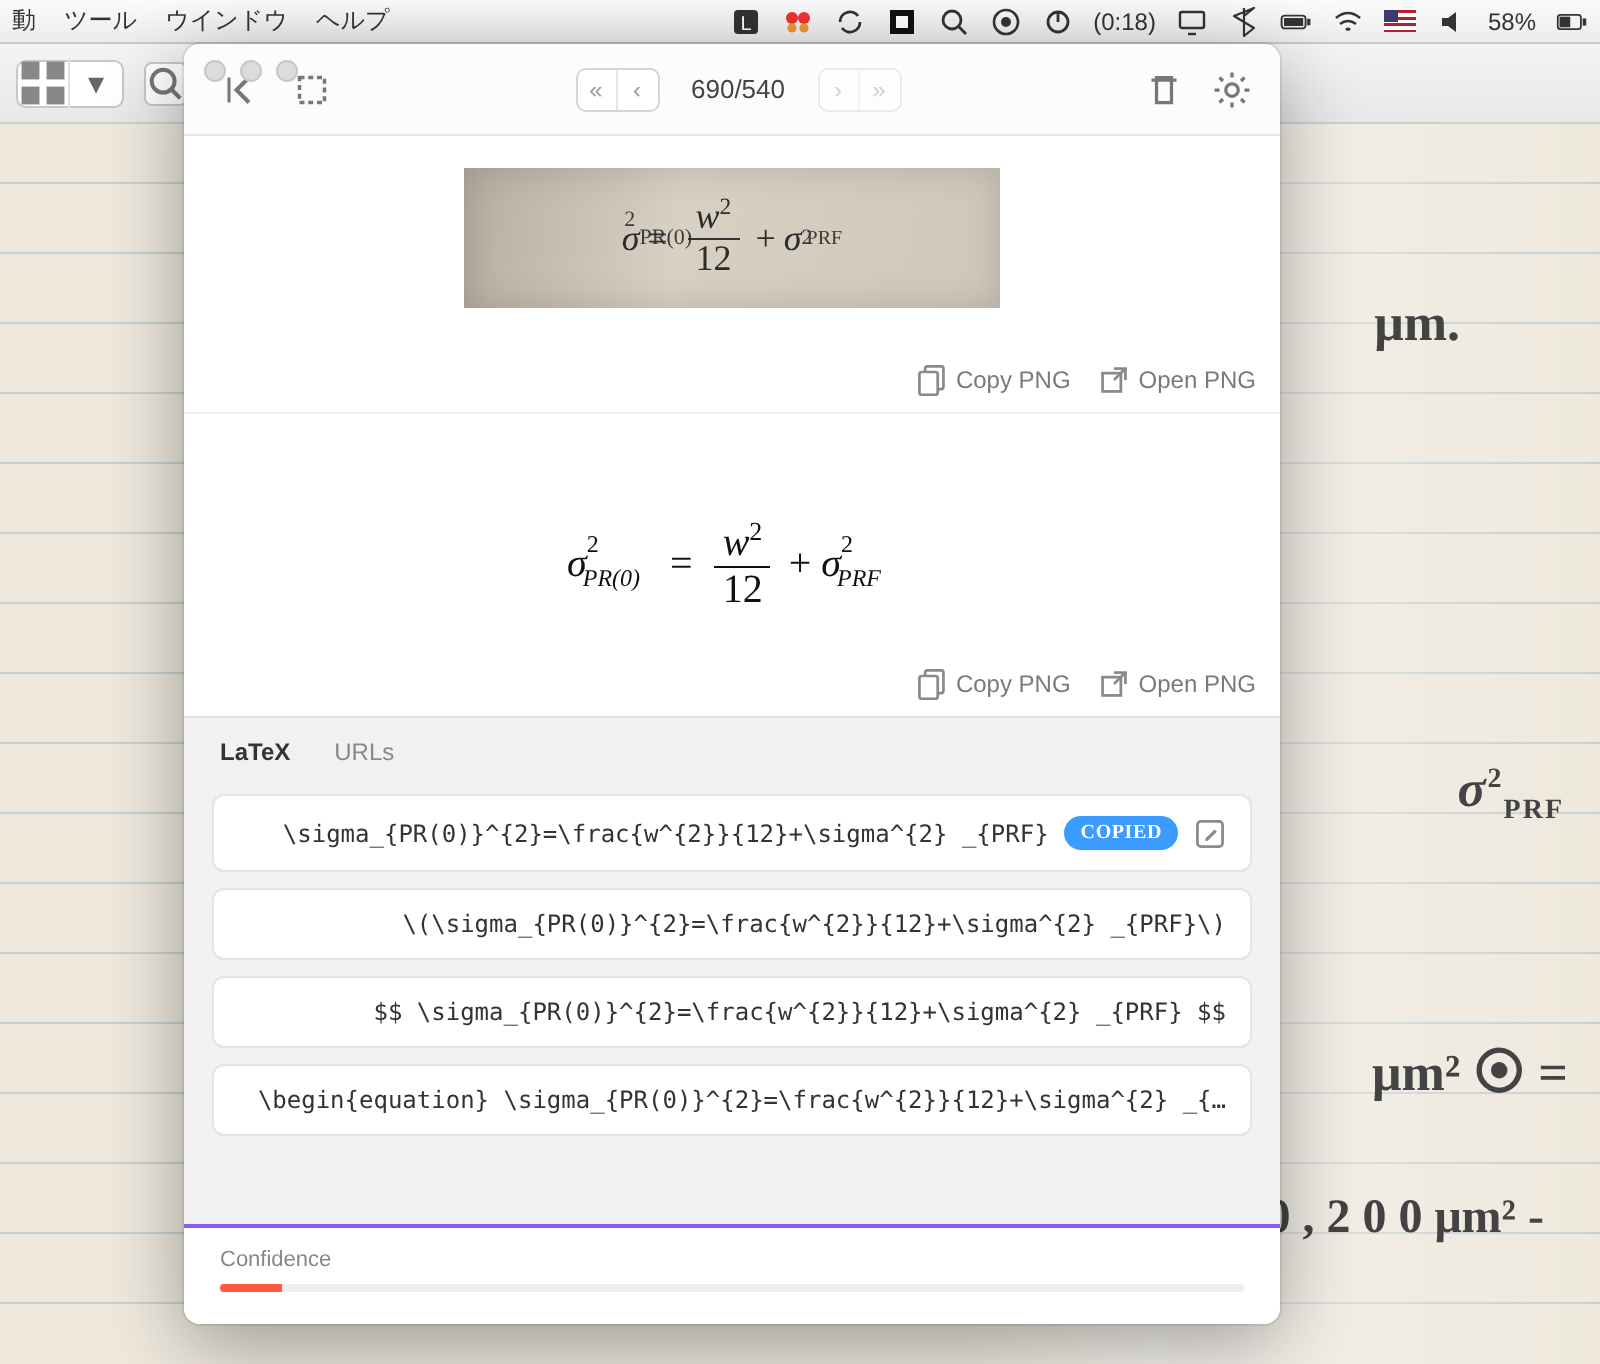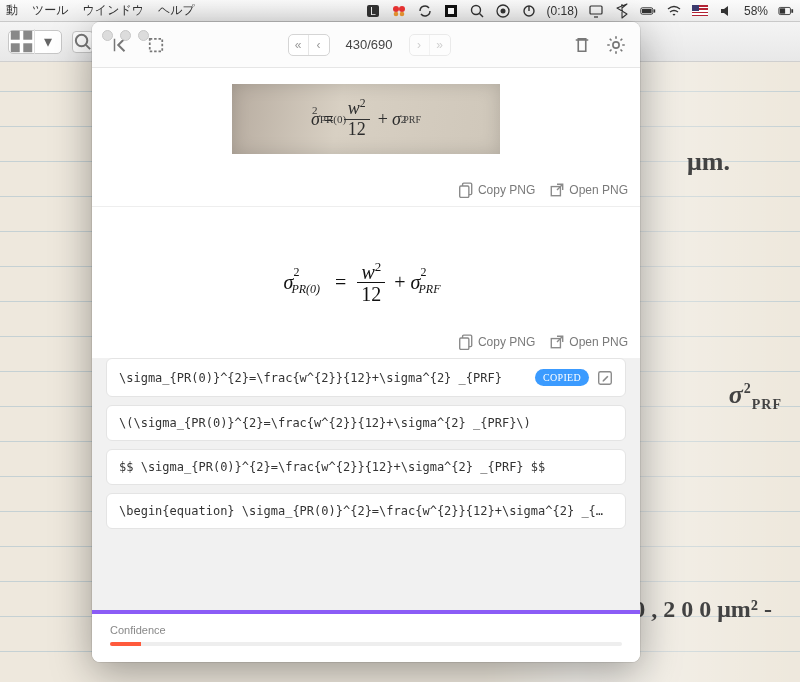--- a/index.html
+++ b/index.html
@@ -78,54 +78,54 @@
     background: linear-gradient(100deg,#b7aca0,#d8d0c3 40%,#cfc7ba);
     display:flex; align-items:center; justify-content:center;
     font-family: Georgia, serif; color:#3b3b3b; font-size:18px;
     box-shadow: inset 0 0 18px rgba(0,0,0,0.15);
   }
   .snippet-img span{ color:#2c2c2c; }
   .rendered-eq {
     height:100%; display:flex; align-items:center; justify-content:center;
     font-family: Georgia, "Times New Roman", serif; font-size:20px; color:#111;
   }
-  .frac { display:inline-flex; flex-direction:column; align-items:center; vertical-align:middle; margin:0 4px;}
+  .frac { display:inline-flex; flex-direction:column; align-items:flex-start; vertical-align:middle; margin:0 4px;}
   .frac .n { border-bottom:1.2px solid #111; padding:0 4px; line-height:1.1;}
   .frac .d { padding:0 4px; line-height:1.1;}
   sup{font-size:0.65em;} sub{font-size:0.65em;}
 
   .panel-foot {
     position:absolute; right:12px; bottom:8px; display:flex; gap:14px;
     font-size:12px; color:#7a7a7a;
   }
   .pf-btn { display:flex; align-items:center; gap:4px; }
 
   .tabs-row {
     background:#f1f1f1; border-top:1px solid #e3e3e3;
     padding: 10px 18px 8px; display:flex; gap:22px; font-size:12px;
   }
   .tab { color:#8a8a8a; padding-bottom:6px; }
   .tab.active { color:#333; font-weight:600; }
 
-  .code-list { background:#f1f1f1; padding: 0 14px 6px; flex:1; overflow:hidden;}
+  .code-list { background:#f1f1f1; padding: 0 14px 6px; flex:1; overflow:hidden;text-align:right;}
   .code-row {
     background:#fff; border:1px solid #e4e4e4; border-radius:6px;
     padding:10px 12px; margin-bottom:8px;
     font-family: Menlo, Consolas, monospace; font-size:12px; color:#333;
     display:flex; align-items:center; gap:8px; white-space:nowrap; overflow:hidden;
   }
   .code-row .txt { flex:1; overflow:hidden; text-overflow:ellipsis; }
   .badge {
     background:#3b9bff; color:#fff; font-family:-apple-system; font-size:10px;
-    padding:3px 8px; border-radius:10px; font-weight:400; letter-spacing:0.3px;
+    padding:3px 8px; border-radius:10px; font-weight:700; letter-spacing:0.3px;
   }
   .pencil { width:16px; height:16px; color:#7d7d7d; }
 
   .confidence {
-    background:#fff; padding: 10px 18px 16px; border-top:4px solid #8b5cf6;
+    background:#fff; padding: 10px 18px 16px; border-top:2px solid #8b5cf6;
     font-size:11px; color:#888;
   }
   .conf-bar { height:4px; background:#eee; border-radius:3px; margin-top:6px; overflow:hidden;}
   .conf-fill { height:100%; width:6%; background:#ff5a3c; }
 
   svg { width:100%; height:100%; }
 </style>
 </head>
 <body>
 
@@ -217,20 +217,21 @@
           <rect x="2" y="2" width="6" height="6" fill="#333"></rect>
           <rect x="15" y="3" width="2" height="4" fill="#333"></rect>
         </svg>
       </span>
   </div>
 </div>
 
 <div class="backdrop">
   <div class="hand h1">μm.</div>
   <div class="hand h2"><i>σ</i><sup style="font-size:14px;">2</sup><sub style="font-size:14px;">PRF</sub></div>
+  <div class="hand h3">μm²  ⦿ =</div>
   <div class="hand h4">2 0 , 2 0 0 μm²  -</div>
 </div>
 
 <div class="bg-toolbar">
   <div class="seg">
     <span>
         <svg viewBox="0 0 14 14">
           <rect x="1" y="1" width="5" height="5" fill="#888"></rect>
           <rect x="8" y="1" width="5" height="5" fill="#888"></rect>
           <rect x="1" y="8" width="5" height="5" fill="#888"></rect>
@@ -266,21 +267,21 @@
           <svg viewBox="0 0 16 16">
             <rect x="3" y="3" width="10" height="10" fill="none" stroke="#777" stroke-width="1.4" stroke-dasharray="2 1.5"></rect>
           </svg>
         </div>
     </div>
     <div class="tb-center">
       <div class="nav-seg">
           <span>«</span>
           <span>‹</span>
         </div>
-      <div class="counter">430/690</div>
+      <div class="counter">690/540</div>
       <div class="nav-seg" style="opacity:.45">
           <span>›</span>
           <span>»</span>
         </div>
     </div>
     <div class="tb-right">
       <div class="icon-btn">
           <svg viewBox="0 0 16 16">
             <path d="M3 4h10M5 4V3h6v1M5 4v9h6V4" fill="none" stroke="#777" stroke-width="1.3"></path>
           </svg>
@@ -361,20 +362,24 @@
             <svg viewBox="0 0 14 14">
               <rect x="2" y="4" width="8" height="8" fill="none" stroke="#8a8a8a" stroke-width="1.2"></rect>
               <path d="M7 2h5v5M12 2 7 7" fill="none" stroke="#8a8a8a" stroke-width="1.2"></path>
             </svg>
           </span>
         <span>Open PNG</span>
       </div>
     </div>
   </div>
 
+  <div class="tabs-row">
+    <div class="tab active">LaTeX</div>
+    <div class="tab">URLs</div>
+  </div>
 
   <div class="code-list">
     <div class="code-row">
       <span class="txt">\sigma_{PR(0)}^{2}=\frac{w^{2}}{12}+\sigma^{2} _{PRF}</span>
       <span class="badge">COPIED</span>
       <span class="pencil"><svg viewBox="0 0 14 14">
             <rect x="1.5" y="1.5" width="11" height="11" rx="1.5" fill="none" stroke="#8a8a8a" stroke-width="1.2"></rect>
             <path d="M5 9l4-4 1 1-4 4-1 .2z" fill="#8a8a8a"></path>
           </svg></span>
     </div>

